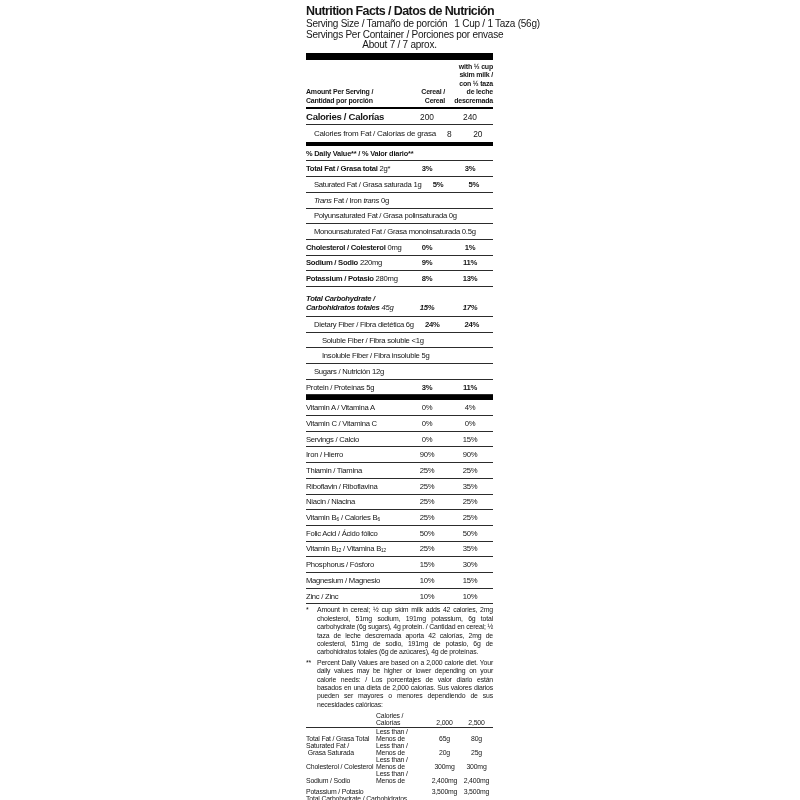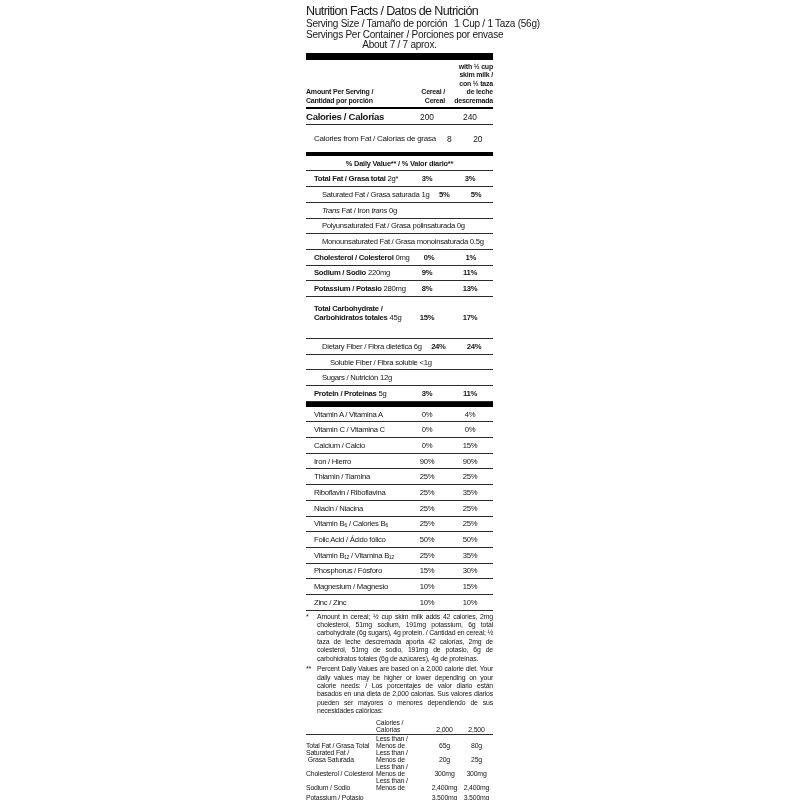--- a/index.html
+++ b/index.html
@@ -1,52 +1,52 @@
 <!DOCTYPE html>
 <html><head>
 <meta charset="utf-8">
 <style>
   html,body{margin:0;padding:0;background:#fff;}
   body{width:800px;height:800px;position:relative;overflow:hidden;
        font-family:"Liberation Sans","DejaVu Sans",sans-serif;color:#161616;}
   .label{position:absolute;left:306px;top:4px;width:187px;}
 
-  .title{font-size:12.5px;font-weight:normal;letter-spacing:-0.6px;white-space:nowrap;line-height:15px;}
+  .title{font-size:12.5px;font-weight:bold;letter-spacing:-0.6px;white-space:nowrap;line-height:15px;}
   .sline{font-size:10px;letter-spacing:-0.25px;line-height:10.5px;white-space:nowrap;}
   .sline .gap{display:inline-block;width:7px;}
   .r{text-align:center;}
 
   .bar-a{height:7px;background:#000;margin-top:2px;}
   .bar-b{height:4px;background:#000;}
   .bar-c{height:5px;background:#000;}
 
   .colhead{display:flex;align-items:flex-end;margin-top:3px;border-bottom:2px solid #000;padding-bottom:2px;}
   .colhead .left{flex:1;font-weight:bold;font-size:7px;line-height:8.6px;letter-spacing:-0.2px;}
   .colhead .c1{width:40px;text-align:right;font-weight:bold;font-size:7px;line-height:8.6px;letter-spacing:-0.2px;}
   .colhead .c2{width:48px;text-align:right;font-weight:bold;font-size:7px;line-height:8.6px;letter-spacing:-0.2px;}
 
   .calrow{display:flex;align-items:center;height:15px;border-bottom:1px solid #2c2c2c;white-space:nowrap;}
   .calrow .lbl{flex:1;font-weight:bold;font-size:9.6px;letter-spacing:-0.3px;}
-  .cffrow{display:flex;align-items:center;height:27px;white-space:nowrap;font-size:8px;letter-spacing:-0.25px;}
+  .cffrow{display:flex;align-items:center;height:17px;white-space:nowrap;font-size:8px;letter-spacing:-0.25px;}
   .cffrow .lbl{flex:1;padding-left:8px;}
   .vcell{width:40px;text-align:center;font-size:8.4px;}
   .vcell2{width:46px;text-align:center;font-size:8.4px;}
 
-  .dvrow{font-size:7.4px;font-weight:bold;text-align:center;padding:3px 0 2px;
+  .dvrow{font-size:7.4px;font-weight:bold;text-align:left;padding:3px 0 2px;
          border-bottom:1px solid #2c2c2c;letter-spacing:-0.2px;}
 
   .nrow{display:flex;align-items:center;min-height:14.7px;border-bottom:1px solid #2c2c2c;
         font-size:7.7px;letter-spacing:-0.28px;white-space:nowrap;}
-  .nrow .lbl{flex:1;overflow:visible;margin-left:8px;}
+  .nrow .lbl{flex:1;overflow:visible;}
   .nrow.ind1 .lbl{padding-left:8px;}
   .nrow.ind2 .lbl{padding-left:16px;}
   .nrow .v{width:40px;text-align:center;}
   .nrow .v2{width:46px;text-align:center;}
   .nrow.vbold .v,.nrow.vbold .v2{font-weight:bold;}
-  .nrow.two{align-items:flex-end;min-height:25px;padding-bottom:16px;}
+  .nrow.two{align-items:flex-end;min-height:25px;padding-bottom:4px;font-style:italic;}
 
   .footnotes{margin-top:2px;font-size:6.9px;line-height:8.4px;letter-spacing:-0.18px;}
   .fnote{display:flex;margin-top:2px;}
   .fnote .mark{width:11px;flex:none;}
   .fnote .txt{flex:1;text-align:justify;}
 
   .reftable{margin-top:3px;font-size:6.9px;letter-spacing:-0.18px;}
   .trow{display:grid;grid-template-columns:70px 53px 31px 33px;align-items:end;min-height:10.8px;}
   .trow .c1l{grid-column:1;}
   .trow .c1l.wide{grid-column:1 / 3;}
@@ -129,45 +129,48 @@
         <div class="v2">17%</div>
       </div>
       <div class="nrow ind1 vbold">
         <div class="lbl"><span>Dietary Fiber / Fibra dietética 6g</span></div>
         <div class="v">24%</div>
         <div class="v2">24%</div>
       </div>
       <div class="nrow ind2">
         <div class="lbl"><span>Soluble Fiber / Fibra soluble &lt;1g</span></div>
       </div>
+      <div class="nrow ind2">
+        <div class="lbl"><span>Insoluble Fiber / Fibra insoluble 5g</span></div>
+      </div>
       <div class="nrow ind1">
         <div class="lbl"><span>Sugars / Nutrición 12g</span></div>
       </div>
       <div class="nrow vbold">
-        <div class="lbl"><span style="font-weight: bold;">Protein / Proteínas </span><span>5g</span></div>
+        <div class="lbl"><span style="font-weight: normal;">Protein / Proteínas </span><span>5g</span></div>
         <div class="v">3%</div>
         <div class="v2">11%</div>
       </div>
     </div>
 
   <div class="bar-c"></div>
 
   <div id="vitamins">
       <div class="nrow">
         <div class="lbl">Vitamin A / Vitamina A</div>
         <div class="v">0%</div>
         <div class="v2">4%</div>
       </div>
       <div class="nrow">
         <div class="lbl">Vitamin C / Vitamina C</div>
         <div class="v">0%</div>
         <div class="v2">0%</div>
       </div>
       <div class="nrow">
-        <div class="lbl">Calcium / Calcio</div>
+        <div class="lbl">Servings / Calcio</div>
         <div class="v">0%</div>
         <div class="v2">15%</div>
       </div>
       <div class="nrow">
         <div class="lbl">Iron / Hierro</div>
         <div class="v">90%</div>
         <div class="v2">90%</div>
       </div>
       <div class="nrow">
         <div class="lbl">Thiamin / Tiamina</div>

